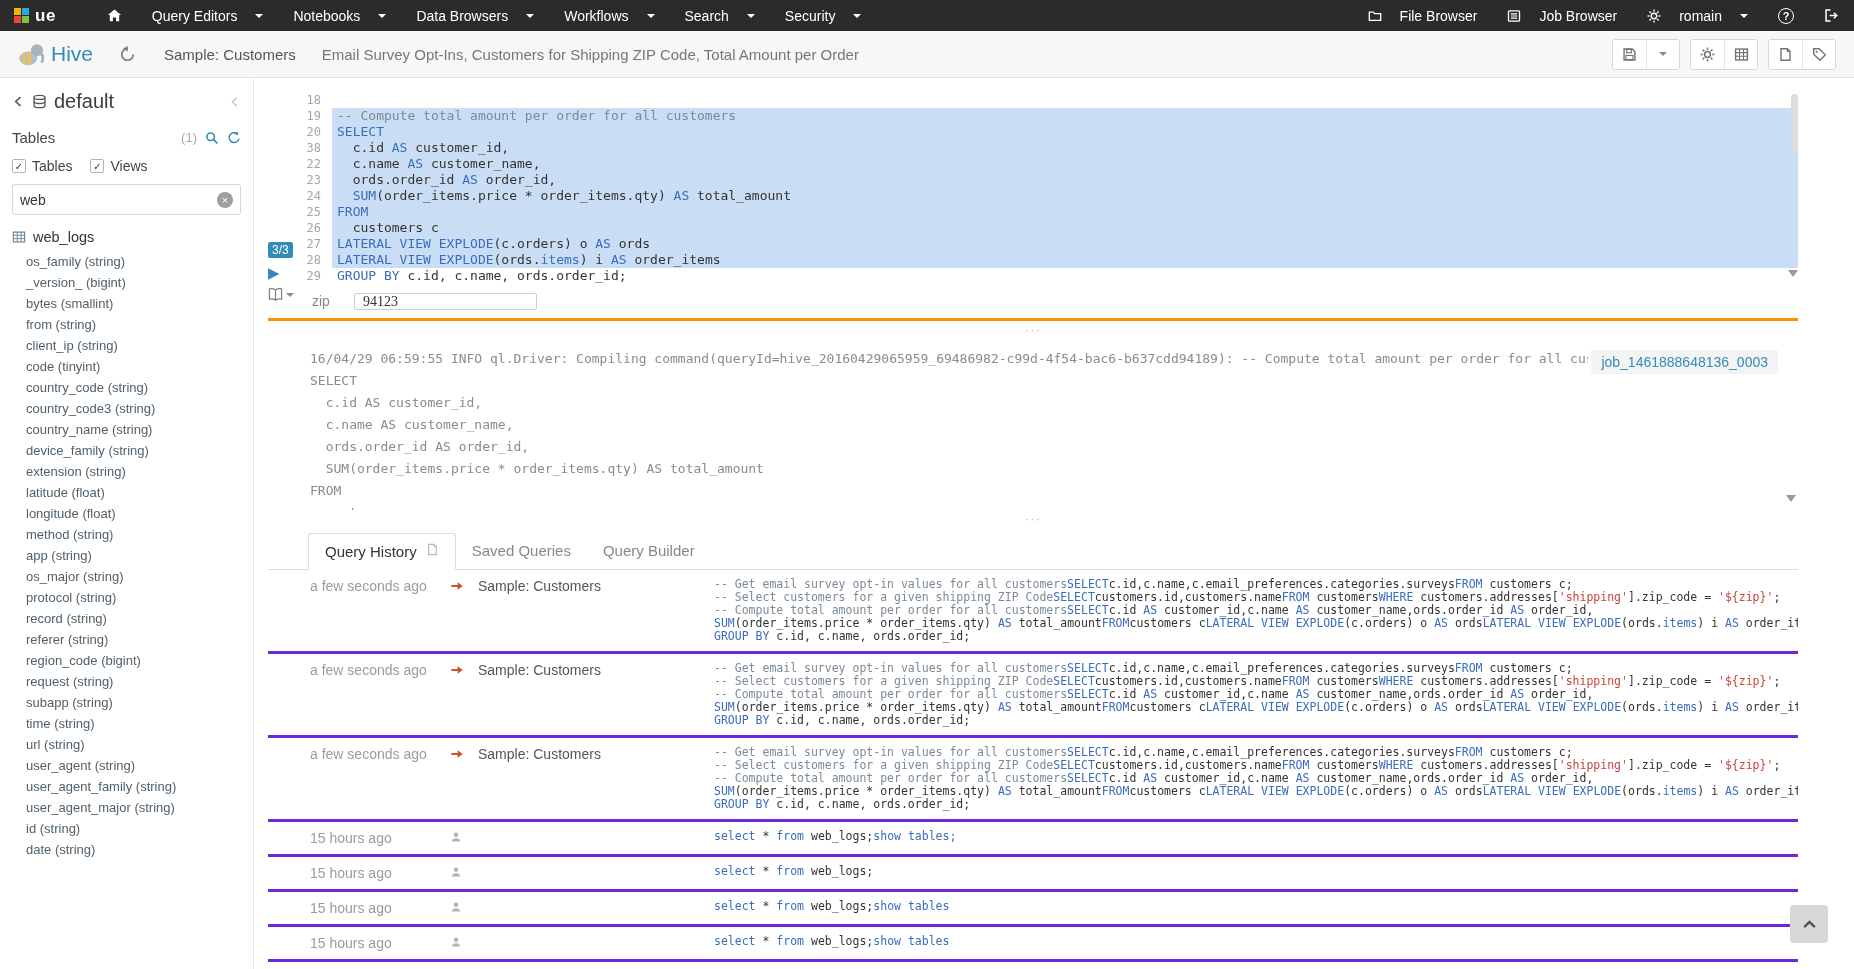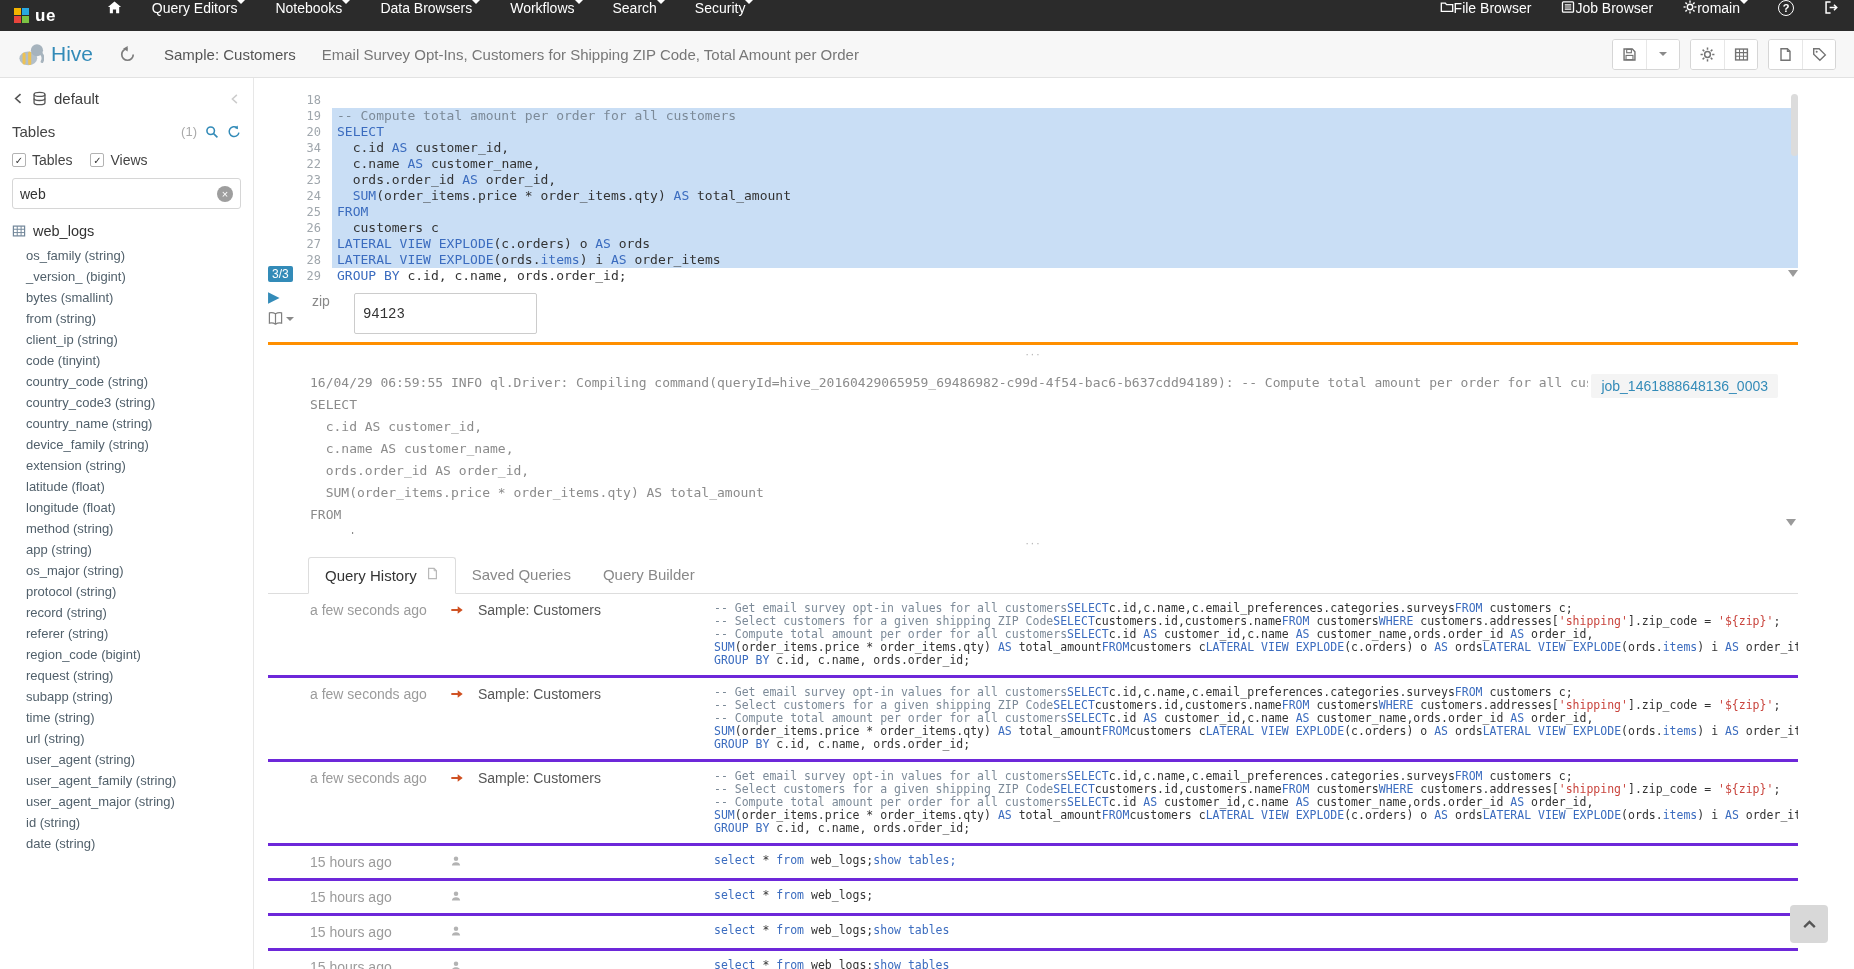--- a/index.html
+++ b/index.html
@@ -5,42 +5,42 @@
 *{margin:0;padding:0;box-sizing:border-box}
 html,body{width:1854px;height:969px;overflow:hidden;background:#fff;font-family:"Liberation Sans",sans-serif}
 .ic{display:inline-block;vertical-align:middle;flex-shrink:0}
 
 .topnav{height:31px;background:#2b2b2b;display:flex;align-items:stretch;color:#fff;font-size:14px}
 .brand{display:flex;align-items:center;padding:0 14px;gap:6px;cursor:pointer}
 .logo-mark{display:grid;grid-template-columns:7px 7px;gap:1px}
 .logo-mark i{width:7px;height:7px;display:block}
 .lm1{background:#f4b400}.lm2{background:#e8453c}.lm3{background:#29a8e0}.lm4{background:#7bc243}
 .logo-text{font-weight:bold;font-size:17px;letter-spacing:.5px}
-.nav-item{display:flex;gap:0;padding:0 15px;cursor:pointer;white-space:nowrap}
+.nav-item{display:flex;align-items:center;gap:18px;padding:0 15px;cursor:pointer;white-space:nowrap}
 .nav-home{margin-left:22px}
 .nav-menus{display:flex}
 .nav-right{margin-left:auto;display:flex}
 .caret{width:0;height:0;border-left:4px solid transparent;border-right:4px solid transparent;border-top:4px solid #fff;display:inline-block}
 .caret.gray{border-top-color:#8a8a8a}
 .help-badge{width:16px;height:16px;border:1.5px solid #fff;border-radius:50%;display:flex;align-items:center;justify-content:center;font-size:11px;font-weight:bold}
 
 .subheader{height:47px;background:#f7f7f7;border-bottom:1px solid #e2e2e2;display:flex;align-items:center;padding:16px 18px}
 .hive-brand{display:flex;align-items:center;gap:7px;cursor:pointer}
 .hive-name{color:#338bb8;font-size:21px}
 .undo-btn{margin-left:26px;color:#7c7c7c;background:none;border:none;cursor:pointer;display:flex}
 .q-title{margin-left:28px;color:#555;font-size:15px}
 .q-desc{margin-left:26px;color:#777;font-size:15px}
 .header-actions{margin-left:auto;display:flex;gap:10px}
 .btn-group{display:flex;border:1px solid #d6d6d6;border-radius:3px;background:#fff;overflow:hidden}
 .btn-group button{width:33px;height:29px;background:#fff;border:none;border-left:1px solid #e7e7e7;display:flex;align-items:center;justify-content:center;color:#737373;cursor:pointer}
 .btn-group button:first-child{border-left:none}
 
 .main{display:flex;height:891px}
 .sidebar{width:254px;border-right:1px solid #e7e7e7;padding:12px 12px 0 12px;flex-shrink:0}
-.db-row{display:flex;align-items:center;gap:7px;color:#3d3d3d;font-size:15px}
+.db-row{display:flex;align-items:center;gap:7px;color:#3d3d3d;font-size:20px}
 .back-btn,.collapse-handle{background:none;border:none;display:flex;cursor:pointer}
 .back-btn{color:#555}
 .collapse-handle{margin-left:auto;color:#ccc}
 .tables-row{display:flex;align-items:center;margin-top:16px;font-size:15px;color:#444}
 .t-count{margin-left:auto;color:#aaa;font-size:13px}
 .ib{color:#338bb8;background:none;border:none;cursor:pointer;display:flex;margin-left:8px}
 .filter-row{display:flex;gap:18px;margin-top:12px;font-size:14px;color:#444}
 .filter-row label{display:flex;align-items:center;cursor:pointer}
 .cb{width:14px;height:14px;border:1px solid #b3b3b3;border-radius:2px;background:#fff;display:inline-flex;align-items:center;justify-content:center;font-size:10px;color:#333;margin-right:6px}
 .search-box{margin-top:10px;height:31px;border:1px solid #d6d6d6;border-radius:3px;display:flex;align-items:center;padding:0 7px;background:#fff}
@@ -62,21 +62,21 @@
 .crow{display:flex;height:16px;line-height:16px}
 .ln{width:34px;text-align:right;padding-right:11px;color:#9fa6ac;font-size:12px;flex-shrink:0}
 .ctext{flex:1;white-space:pre;padding-left:5px;color:#333;min-width:0;overflow:hidden}
 .ctext.sel{background:#c9def5}
 .tok-kw{color:#3b6cbf}
 .tok-cm{color:#7c8a98}
 .tok-str{color:#c9443d}
 .tok-tx{color:#333}
 .var-row{display:flex;align-items:flex-start;margin-top:9px;margin-left:14px;gap:24px}
 .var-label{color:#888;font-size:14px}
-.var-input{width:183px;height:41px;border:1px solid #ccc;border-radius:2px;padding:0 8px;font-size:14px;color:#333;font-family:Liberation Mono, monospace;outline:none}
+.var-input{width:183px;height:17px;border:1px solid #ccc;border-radius:2px;padding:0 8px;font-size:14px;color:#333;font-family:Liberation Serif, serif;outline:none}
 .scroll-thumb{position:absolute;right:0;top:2px;width:7px;height:62px;background:#dcdcdc;border-radius:4px}
 .scroll-down{position:absolute;right:0;top:178px;width:0;height:0;border-left:5px solid transparent;border-right:5px solid transparent;border-top:7px solid #9a9a9a}
 .progress-bar{height:3px;background:#ff8f00;margin-top:8px}
 .drag-handle{height:14px;text-align:center;color:#bbb;font-size:13px;letter-spacing:1px;line-height:12px;cursor:row-resize;margin-top:3px}
 .log-block{position:relative;height:168px;margin-top:4px;font-family:"DejaVu Sans Mono","Liberation Mono",monospace;font-size:13px;color:#8b8b8b;padding:6px 210px 0 42px;overflow:hidden}
 .log-line{height:22px;line-height:22px;white-space:pre;overflow:hidden}
 .job-chip{position:absolute;top:8px;right:20px;color:#338bb8;background:#f4f4f4;font-size:14px;font-family:"Liberation Sans",sans-serif;padding:4px 10px;border-radius:2px;text-decoration:none;cursor:pointer}
 .log-down{position:absolute;right:2px;bottom:8px;width:0;height:0;border-left:5px solid transparent;border-right:5px solid transparent;border-top:7px solid #9a9a9a}
 
 .tabs{display:flex;border-bottom:1px solid #ddd;padding-left:40px;margin-top:6px}
@@ -420,21 +420,21 @@
             </div>
             <div class="crow">
               <span class="ln">19</span>
               <span class="ctext sel"><span class="tok-cm">-- Compute total amount per order for all customers</span></span>
             </div>
             <div class="crow">
               <span class="ln">20</span>
               <span class="ctext sel"><span class="tok-kw">SELECT</span></span>
             </div>
             <div class="crow">
-              <span class="ln">34</span>
+              <span class="ln">38</span>
               <span class="ctext sel"><span class="tok-tx">  c.id </span><span class="tok-kw">AS</span><span class="tok-tx"> customer_id,</span></span>
             </div>
             <div class="crow">
               <span class="ln">22</span>
               <span class="ctext sel"><span class="tok-tx">  c.name </span><span class="tok-kw">AS</span><span class="tok-tx"> customer_name,</span></span>
             </div>
             <div class="crow">
               <span class="ln">23</span>
               <span class="ctext sel"><span class="tok-tx">  ords.order_id </span><span class="tok-kw">AS</span><span class="tok-tx"> order_id,</span></span>
             </div>

